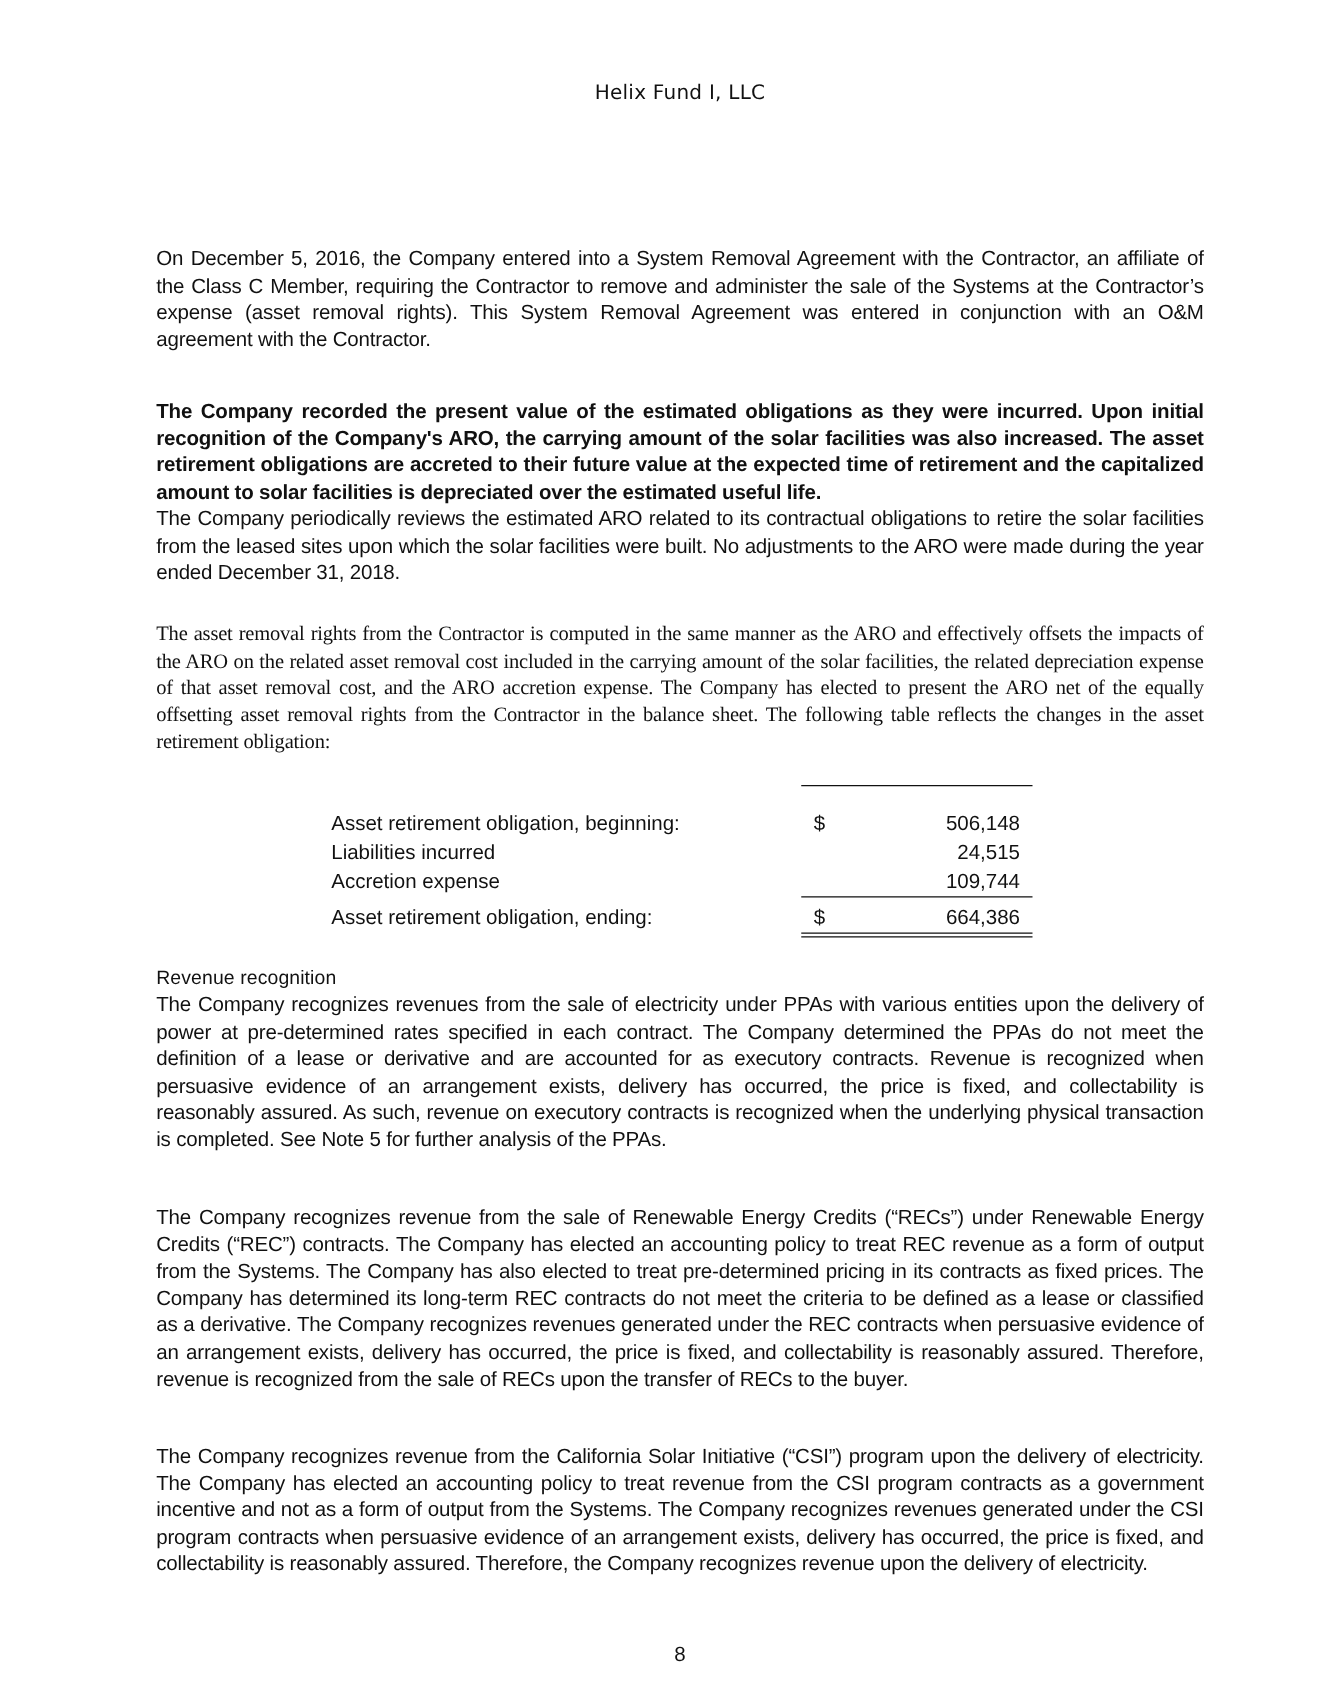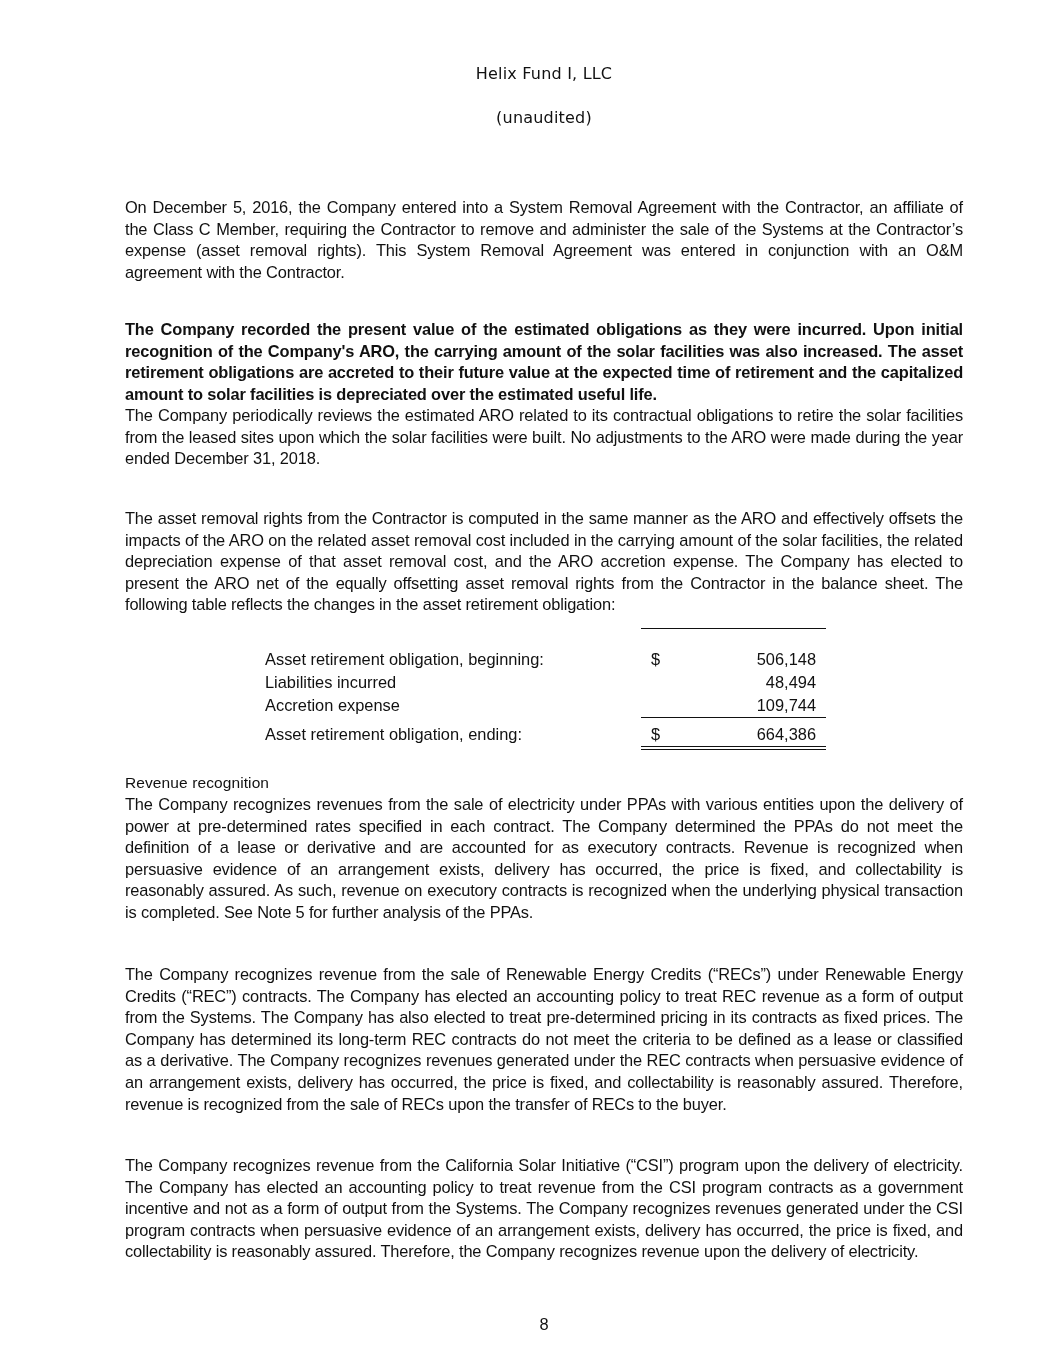--- a/index.html
+++ b/index.html
@@ -48,21 +48,21 @@
       left: 0;
       width: 838px;
       font-size: 16.4px;
       line-height: 21.6px;
       text-align: justify;
       letter-spacing: -0.15px;
     }
     .p1 { top: 197px; }
     .p2 { top: 319px; font-weight: bold; }
     .p3 { top: 405px; }
-    .p4 { top: 508px; }
+    .p4 { top: 496px; font-family: Liberation Serif, serif; }
     .p5 { top: 794px; }
     .p6 { top: 964px; }
     .p7 { top: 1155px; }
 
     .section-heading {
       position: absolute;
       top: 772px;
       left: 0;
       font-family: Liberation Sans, sans-serif;
       font-size: 15.5px;
@@ -138,41 +138,40 @@
     }
   </style>
 </head>
 <body>
 
 <div class="page">
 
   <div class="header">
     <div class="company">Helix Fund I, LLC</div>
     <div class="sub">
-      <div>(unaudited)</div>
     </div>
   </div>
 
   <p class="body-text p1" style="margin:0">On December 5, 2016, the Company entered into a System Removal Agreement with the Contractor, an affiliate of the Class C Member, requiring the Contractor to remove and administer the sale of the Systems at the Contractor’s expense (asset removal rights). This System Removal Agreement was entered in conjunction with an O&amp;M agreement with the Contractor.</p>
   <p class="body-text p2" style="margin:0">The Company recorded the present value of the estimated obligations as they were incurred. Upon initial recognition of the Company's ARO, the carrying amount of the solar facilities was also increased. The asset retirement obligations are accreted to their future value at the expected time of retirement and the capitalized amount to solar facilities is depreciated over the estimated useful life.</p>
   <p class="body-text p3" style="margin:0">The Company periodically reviews the estimated ARO related to its contractual obligations to retire the solar facilities from the leased sites upon which the solar facilities were built. No adjustments to the ARO were made during the year ended December 31, 2018.</p>
   <p class="body-text p4" style="margin:0">The asset removal rights from the Contractor is computed in the same manner as the ARO and effectively offsets the impacts of the ARO on the related asset removal cost included in the carrying amount of the solar facilities, the related depreciation expense of that asset removal cost, and the ARO accretion expense. The Company has elected to present the ARO net of the equally offsetting asset removal rights from the Contractor in the balance sheet. The following table reflects the changes in the asset retirement obligation:</p>
 
   <div class="aro-table">
     <div class="top-rule"></div>
 
     <div class="aro-row r1">
       <span class="label">Asset retirement obligation, beginning:</span>
       <span class="currency">$</span>
       <span class="amount">506,148</span>
     </div>
     <div class="aro-row r2">
       <span class="label">Liabilities incurred</span>
       <span class="currency"></span>
-      <span class="amount">48,494</span>
+      <span class="amount">24,515</span>
     </div>
     <div class="aro-row r3">
       <span class="label">Accretion expense</span>
       <span class="currency"></span>
       <span class="amount">109,744</span>
     </div>
 
     <div class="sub-rule"></div>
 
     <div class="aro-row r4">

